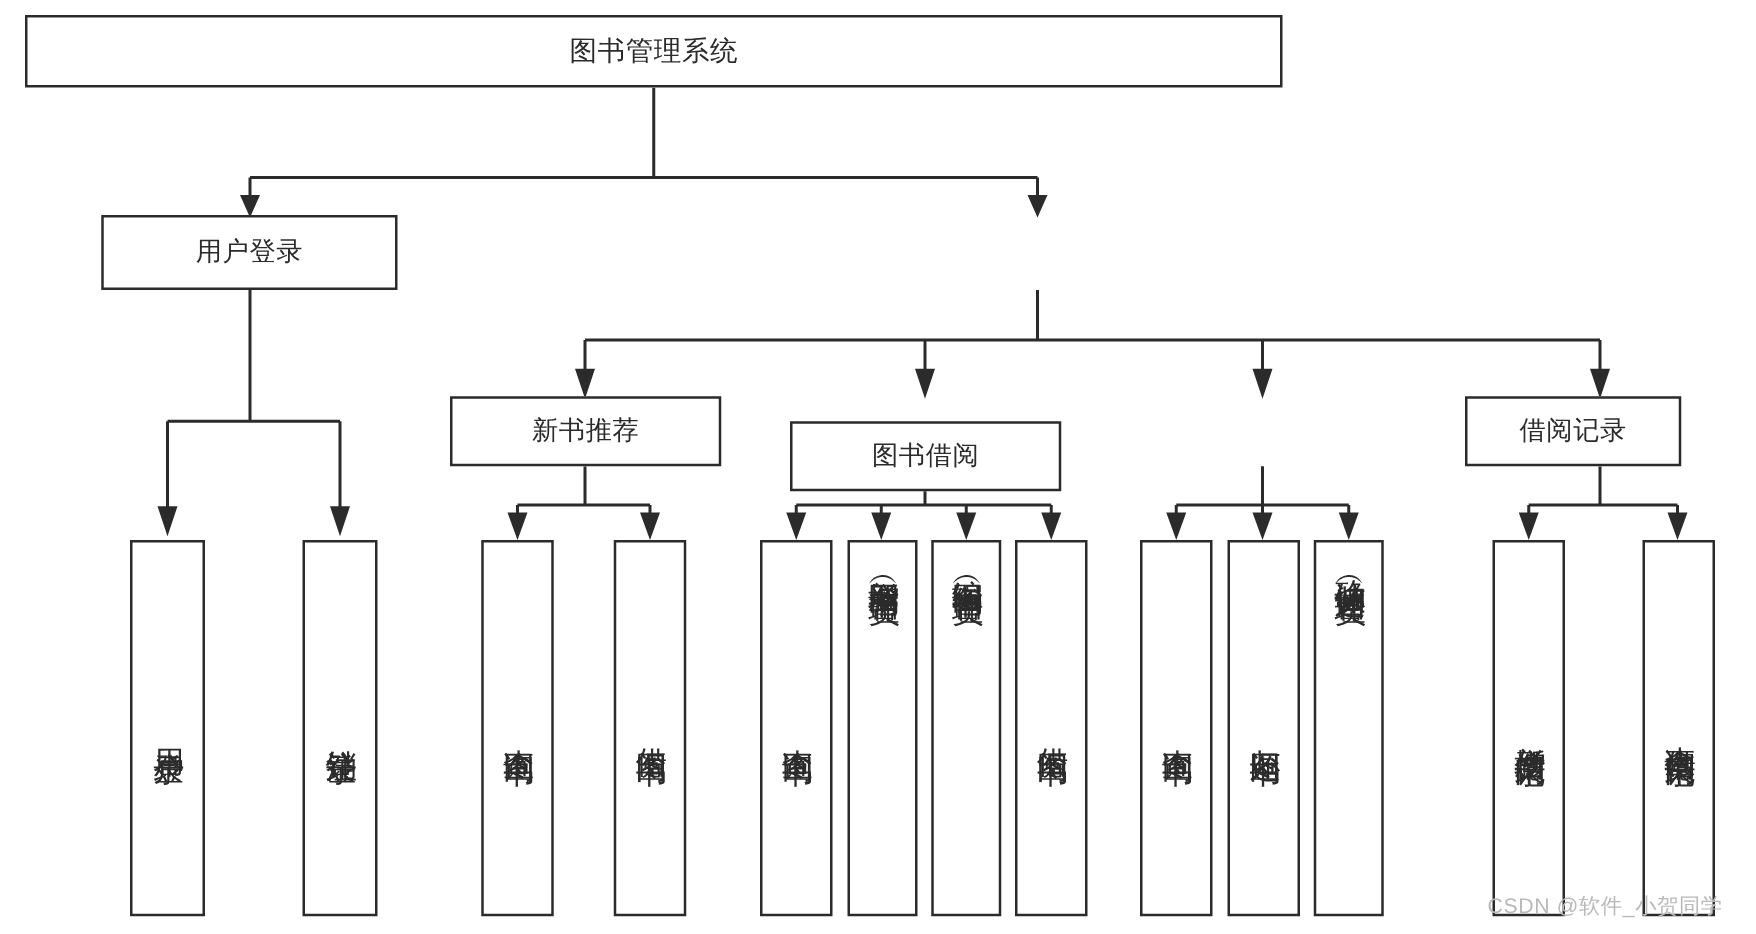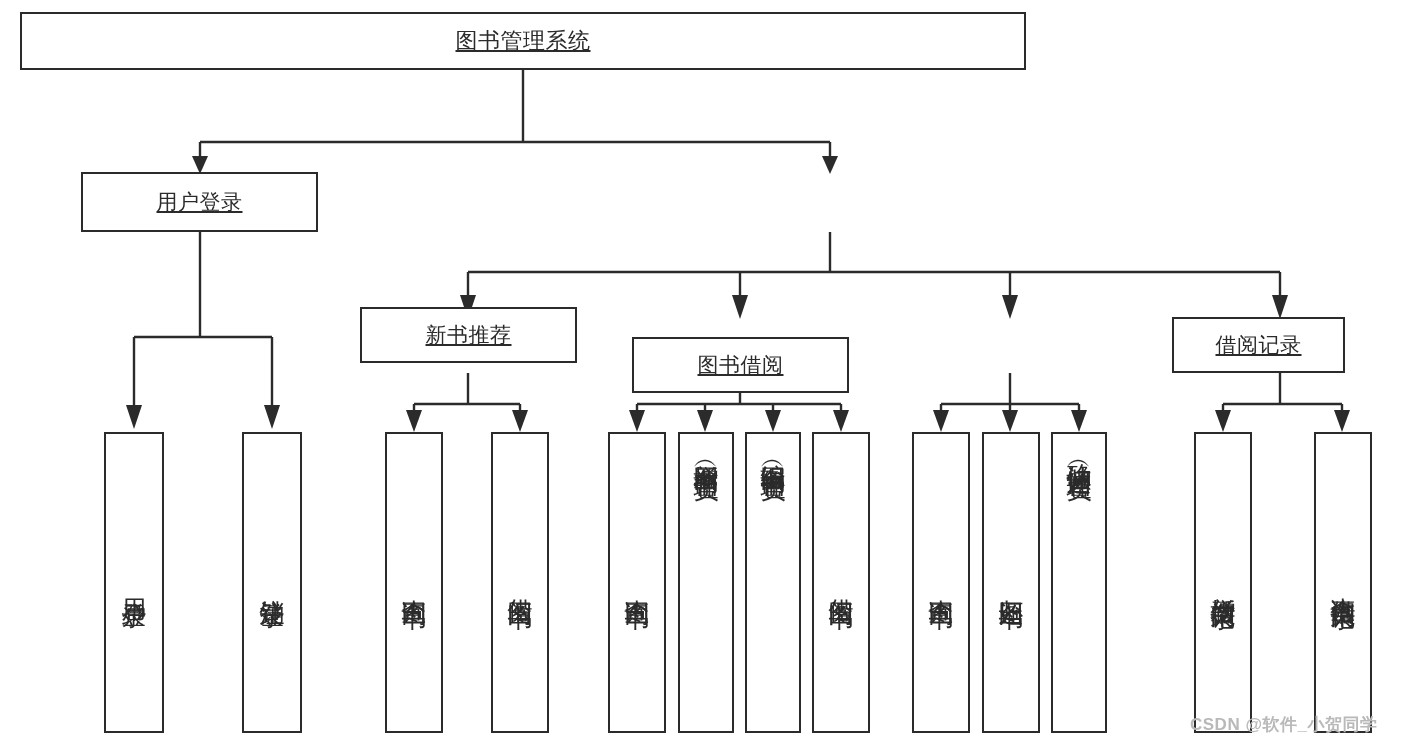--- a/index.html
+++ b/index.html
@@ -26,21 +26,20 @@
     display:block;
     line-height:1.12;
     letter-spacing:0.5px;
   }
 
   
   .node.horiz .label{
     font-size:21px;
     white-space:nowrap;
     text-align:center;
-    text-decoration:underline;
   }
   .node.root .label{font-size:22px;}
 
   
   .node.vert{
     align-items:flex-start;
     justify-content:center;
     padding-top:10px;
   }
   .node.vert .label{
@@ -57,21 +56,20 @@
     align-items:center;
     padding-top:0;
   }
 
   .watermark{
     position:absolute;
     color:#b9b9b9;
     font-size:17px;
     white-space:nowrap;
     letter-spacing:0.5px;
-    font-weight:bold;
   }
 
   svg#edges{
     position:absolute;left:0;top:0;
     width:1405px;height:747px;
     pointer-events:none;
   }
   svg#edges line, svg#edges path{
     stroke:#2b2b2b;stroke-width:2.4;fill:none;
   }
@@ -150,21 +148,21 @@
   </svg>
 
   <div class="node horiz root" style="left:20px;top:12px;width:1006px;height:58px;">
     <span class="label">图书管理系统</span>
   </div>
 
   <div class="node horiz" style="left:81px;top:172px;width:237px;height:60px;">
     <span class="label">用户登录</span>
   </div>
 
-  <div class="node horiz" style="left:360px;top:307px;width:217px;height:56px;">
+  <div class="node horiz" style="left:360px;top:317px;width:217px;height:56px;">
     <span class="label">新书推荐</span>
   </div>
   <div class="node horiz" style="left:632px;top:317px;width:217px;height:56px;margin-top:20px;">
     <span class="label">图书借阅</span>
   </div>
   <div class="node horiz" style="left:1172px;top:317px;width:173px;height:56px;">
     <span class="label">借阅记录</span>
   </div>
 
   <div class="node vert center" style="left:104px;top:432px;width:60px;height:301px;">

